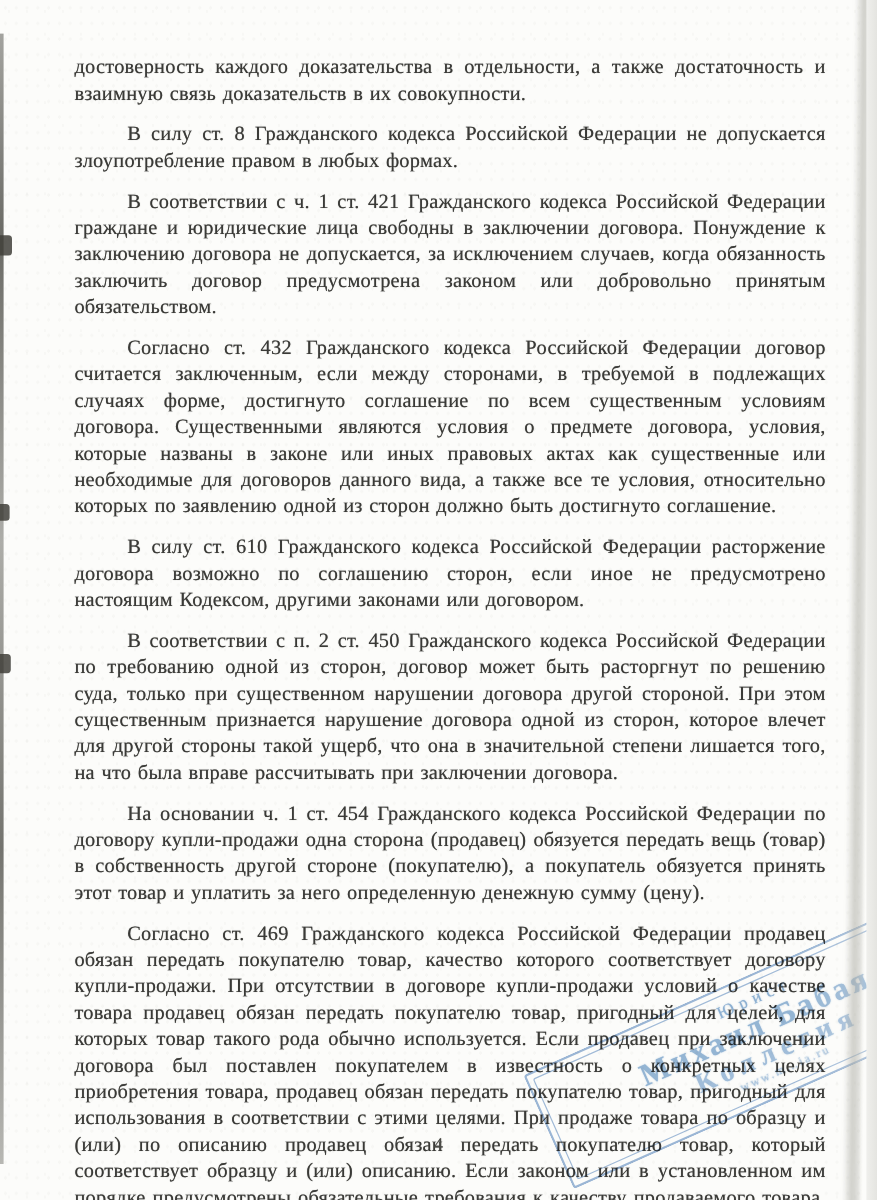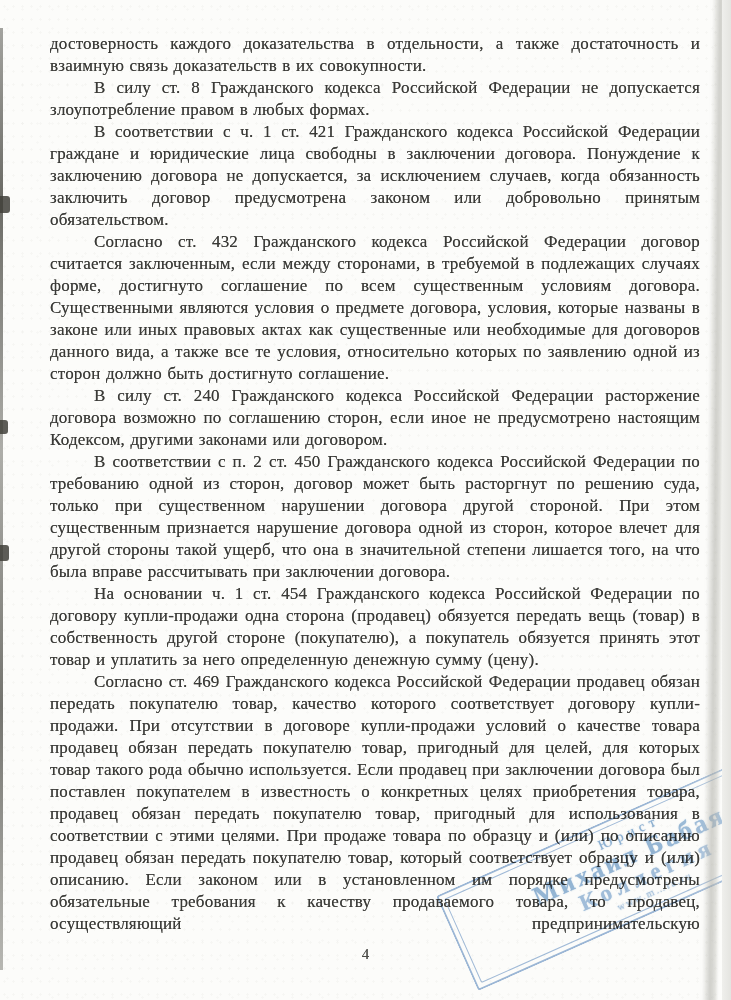--- a/index.html
+++ b/index.html
@@ -20,21 +20,21 @@
     position:absolute;
     left:50px;top:33px;width:650px;
     color:#3a3a37;
     font-size:17px;
     line-height:22px;
     text-align:justify;
     letter-spacing:0.2px;
     word-spacing:1px;
     text-shadow:0 0 0.6px rgba(64,64,60,0.75);
   }
-  .para{margin:0;text-indent:44px;}
+  .para{margin:12px;text-indent:44px;}
   .para.no-indent{text-indent:0;}
   .para.cut{text-align-last:justify;}
   
   .page-number{
     position:absolute;left:0;right:0;top:946px;
     text-align:center;
     font-size:15px;color:#4a4a46;
     text-shadow:0 0 0.6px rgba(70,70,66,0.7);
   }
   
@@ -96,21 +96,21 @@
   <div class="edge-strip-left"></div>
   <div class="edge-dash d1"></div>
   <div class="edge-dash d2"></div>
   <div class="edge-dash d3"></div>
 
   <div class="text-block">
       <p class="para no-indent">достоверность каждого доказательства в отдельности, а также достаточность и взаимную связь доказательств в их совокупности.</p>
       <p class="para">В силу ст. 8 Гражданского кодекса Российской Федерации не допускается злоупотребление правом в любых формах.</p>
       <p class="para">В соответствии с ч. 1 ст. 421 Гражданского кодекса Российской Федерации граждане и юридические лица свободны в заключении договора. Понуждение к заключению договора не допускается, за исключением случаев, когда обязанность заключить договор предусмотрена законом или добровольно принятым обязательством.</p>
       <p class="para">Согласно ст. 432 Гражданского кодекса Российской Федерации договор считается заключенным, если между сторонами, в требуемой в подлежащих случаях форме, достигнуто соглашение по всем существенным условиям договора. Существенными являются условия о предмете договора, условия, которые названы в законе или иных правовых актах как существенные или необходимые для договоров данного вида, а также все те условия, относительно которых по заявлению одной из сторон должно быть достигнуто соглашение.</p>
-      <p class="para">В силу ст. 240 Гражданского кодекса Российской Федерации расторжение договора возможно по соглашению сторон, если иное не предусмотрено настоящим Кодексом, другими законами или договором.</p>
+      <p class="para">В силу ст. 610 Гражданского кодекса Российской Федерации расторжение договора возможно по соглашению сторон, если иное не предусмотрено настоящим Кодексом, другими законами или договором.</p>
       <p class="para">В соответствии с п. 2 ст. 450 Гражданского кодекса Российской Федерации по требованию одной из сторон, договор может быть расторгнут по решению суда, только при существенном нарушении договора другой стороной. При этом существенным признается нарушение договора одной из сторон, которое влечет для другой стороны такой ущерб, что она в значительной степени лишается того, на что была вправе рассчитывать при заключении договора.</p>
       <p class="para">На основании ч. 1 ст. 454 Гражданского кодекса Российской Федерации по договору купли-продажи одна сторона (продавец) обязуется передать вещь (товар) в собственность другой стороне (покупателю), а покупатель обязуется принять этот товар и уплатить за него определенную денежную сумму (цену).</p>
       <p class="para cut">Согласно ст. 469 Гражданского кодекса Российской Федерации продавец обязан передать покупателю товар, качество которого соответствует договору купли-продажи. При отсутствии в договоре купли-продажи условий о качестве товара продавец обязан передать покупателю товар, пригодный для целей, для которых товар такого рода обычно используется. Если продавец при заключении договора был поставлен покупателем в известность о конкретных целях приобретения товара, продавец обязан передать покупателю товар, пригодный для использования в соответствии с этими целями. При продаже товара по образцу и (или) по описанию продавец обязан передать покупателю товар, который соответствует образцу и (или) описанию. Если законом или в установленном им порядке предусмотрены обязательные требования к качеству продаваемого товара, то продавец, осуществляющий предпринимательскую</p>
     </div>
 
   <div class="page-number">4</div>
 
   <div class="stamp">
     <div class="stamp-inner">
       <div class="stamp-title">Юрист</div>

